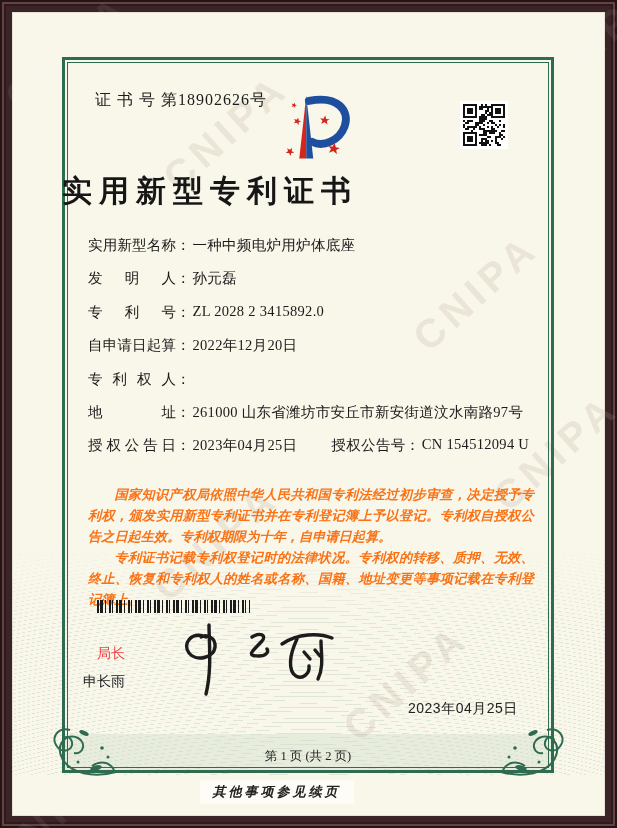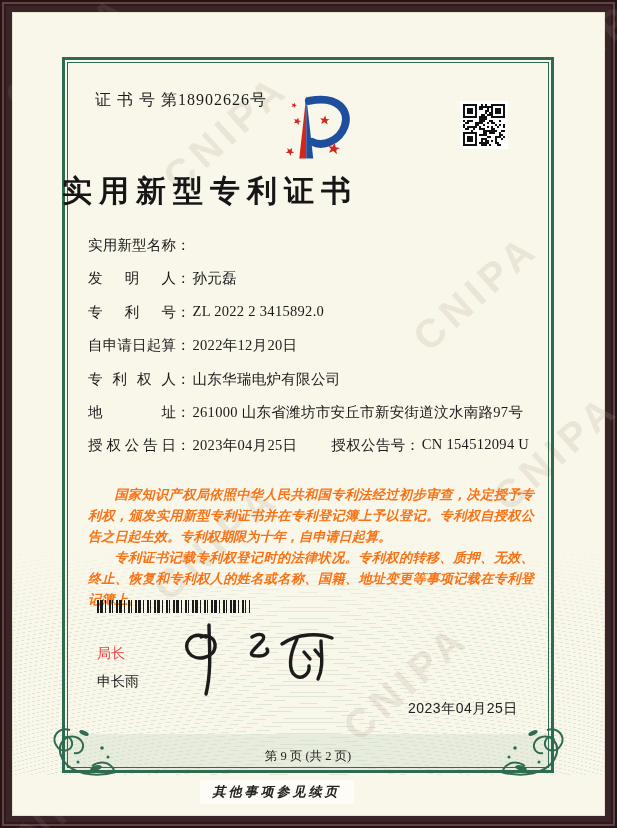--- a/index.html
+++ b/index.html
@@ -40,21 +40,21 @@
   .paras p{margin:0;text-indent:2em;text-align:justify;}
   .barcode{position:absolute;left:97px;top:600px;width:153px;height:13px;
     background:repeating-linear-gradient(90deg,
       #1b1b1b 0 2px, rgba(0,0,0,0) 2px 3px,
       #1b1b1b 3px 6px, rgba(0,0,0,0) 6px 8px,
       #1b1b1b 8px 9px, rgba(0,0,0,0) 9px 12px,
       #1b1b1b 12px 14px, rgba(0,0,0,0) 14px 15px,
       #1b1b1b 15px 16px, rgba(0,0,0,0) 16px 19px);}
   .issuer-title{position:absolute;left:97px;top:645px;font-family:"Liberation Sans","DejaVu Sans",sans-serif;
       font-size:14px;font-weight:500;color:#ef4444;}
-  .issuer-name{position:absolute;left:97px;top:673px;font-family:"Liberation Sans","DejaVu Sans",sans-serif;
+  .issuer-name{position:absolute;left:83px;top:673px;font-family:"Liberation Sans","DejaVu Sans",sans-serif;
       font-size:14px;font-weight:500;color:#222;}
   .sig{position:absolute;left:168px;top:622px;}
   .issue-date{position:absolute;left:408px;top:700px;font-family:"Liberation Sans","DejaVu Sans",sans-serif;
       font-size:14px;color:#222;letter-spacing:0.5px;}
   .pagenum{position:absolute;left:62px;top:748px;width:492px;text-align:center;font-size:12.5px;color:#222;}
   .flourish{position:absolute;}
   .note-wrap{position:absolute;left:0;top:780px;width:553px;text-align:center;text-decoration:underline;}
   .note{display:inline-block;background:#fdfcf6;padding:3px 13px;font-size:13px;font-style:italic;
         font-weight:600;letter-spacing:3px;color:#222;}
 </style>
@@ -234,40 +234,40 @@
       </g>
     </svg>
   </div>
 
   <div class="title">实用新型专利证书</div>
 
   <div class="fields">
     <div class="frow">
       <span class="flabel">实用新型名称</span>
         <span class="fcolon">：</span>
+        <span class="fval">一种中频电炉用炉体底座</span>
     </div>
     <div class="frow">
       <span class="flabel">发明人</span>
         <span class="fcolon">：</span>
         <span class="fval">孙元磊</span>
     </div>
     <div class="frow">
       <span class="flabel">专利号</span>
         <span class="fcolon">：</span>
-        <span class="fval">ZL 2022 2 3415892.0</span>
+        <span class="fval">ZL 2028 2 3415892.0</span>
     </div>
     <div class="frow">
       <span class="flabel">自申请日起算</span>
         <span class="fcolon">：</span>
         <span class="fval">2022年12月20日</span>
     </div>
     <div class="frow">
       <span class="flabel">专利权人</span>
         <span class="fcolon">：</span>
-        <span class="fval">山东华瑞电炉有限公司</span>
     </div>
     <div class="frow">
       <span class="flabel">地址</span>
         <span class="fcolon">：</span>
         <span class="fval">261000 山东省潍坊市安丘市新安街道汶水南路97号</span>
     </div>
     <div class="frow">
       <span class="flabel">授权公告日</span>
         <span class="fcolon">：</span>
         <span class="fval">2023年04月25日</span>
@@ -297,21 +297,21 @@
       <path d="M114,22 C 130,11 151,11 164,16"></path>
       <path d="M129,17 C 121,34 120,49 128,54 C 135,58 142,51 141,44"></path>
       <path d="M153,19 C 153,31 156,45 150,57"></path>
       <path d="M136,30 l 6,7"></path>
       <path d="M147,28 l 5,6"></path>
     </g>
   </svg>
 
   <div class="issue-date">2023年04月25日</div>
 
-  <div class="pagenum">第 9 页 (共 2 页)</div>
+  <div class="pagenum">第 1 页 (共 2 页)</div>
 
   <svg class="flourish" style="left:48px;top:722px;" width="72" height="58" viewBox="0 0 72 58">
     <g fill="none" stroke="#2e6b50" stroke-width="2">
       <path d="M68,50 C 46,56 22,52 14,36 C 7,22 19,10 30,16 C 39,21 35,33 26,31"></path>
       <path d="M22,8 C 11,5 3,14 8,23 C 13,32 26,29 24,20 C 22,13 15,14 15,19"></path>
       <path d="M44,44 C 52,38 62,40 66,48"></path>
     </g>
     <g fill="#2e6b50">
       <ellipse cx="48" cy="46" rx="6" ry="2.6" transform="rotate(-14 48 46)"></ellipse>
       <ellipse cx="36" cy="11" rx="5" ry="2.2" transform="rotate(24 36 11)"></ellipse>

